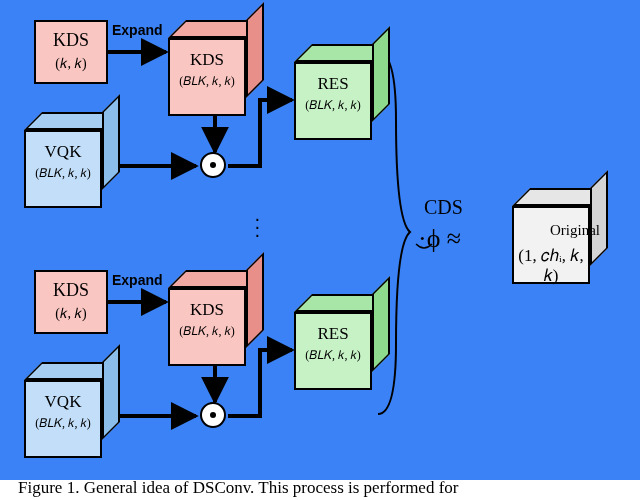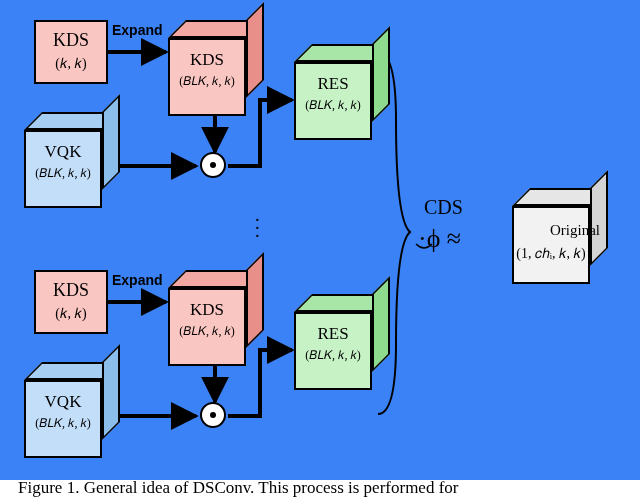--- a/index.html
+++ b/index.html
@@ -200,19 +200,19 @@
 </div>
 
 <div class="cds-label" style="left:424px; top:196px;">CDS</div>
 <div class="dotphi" style="left:418px; top:224px;">·ϕ ≈</div>
 
 <div class="cube" style="left:512px; top:188px;">
   <div class="face top" style="left:0;top:0;width:78px;height:18px;transform:skewX(-45deg);transform-origin:bottom left;background:#e6e6e6;"></div>
   <div class="face side" style="left:78px;top:0;width:18px;height:78px;transform:skewY(-45deg);transform-origin:top left;background:#d4d4d4;"></div>
   <div class="face front" style="left:0;top:18px;width:78px;height:78px;background:#f2f2f2;">
     <div class="label" style="top:14px;font-size:15px;padding-left:36px;">Original</div>
-    <div class="label" style="top:38px;font-size:14px;">(1, 𝑐ℎᵢ, 𝑘, 𝑘)</div>
+    <div class="label" style="top:38px;font-size:17px;">(1, 𝑐ℎᵢ, 𝑘, 𝑘)</div>
   </div>
 </div>
 
 </div>
 
 <div class="caption">Figure 1. General idea of DSConv. This process is performed for</div>
 
 </body></html>

